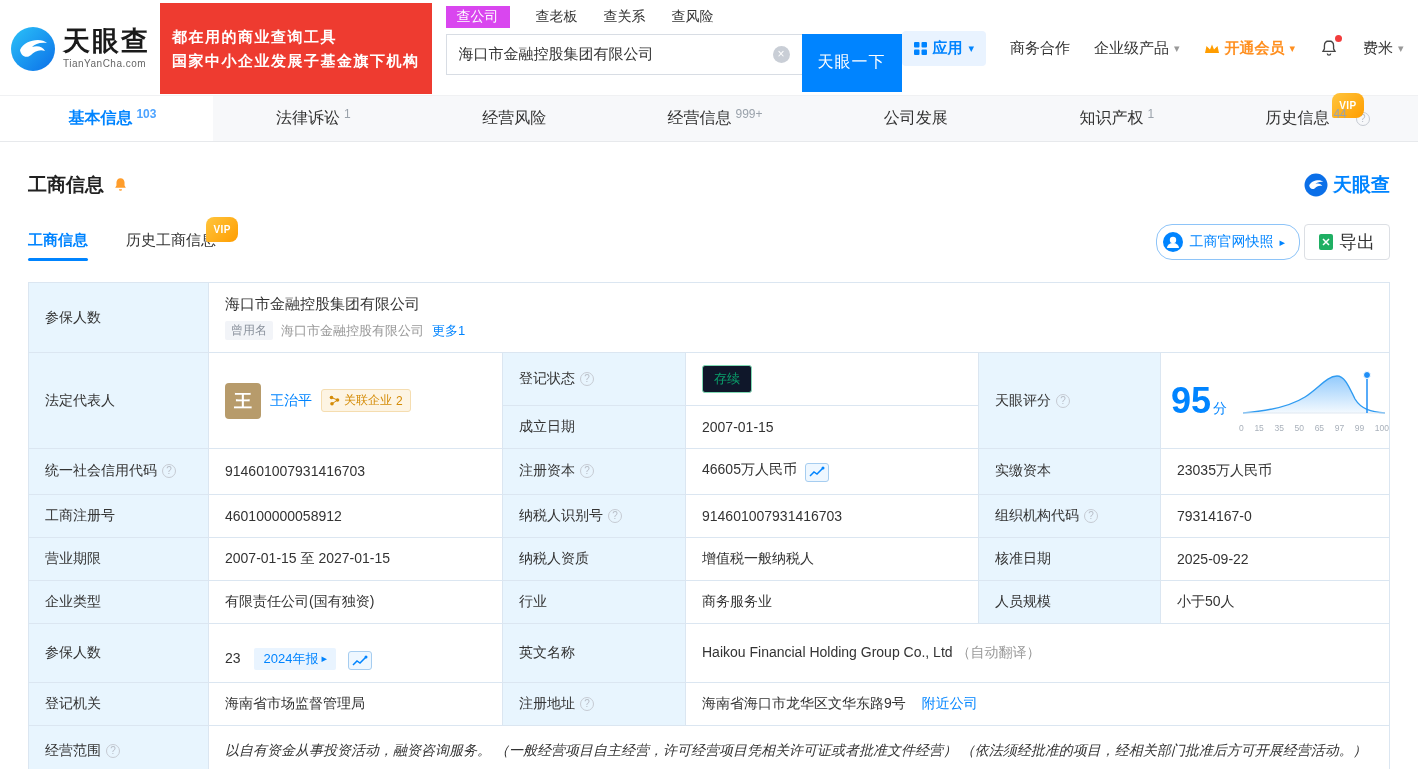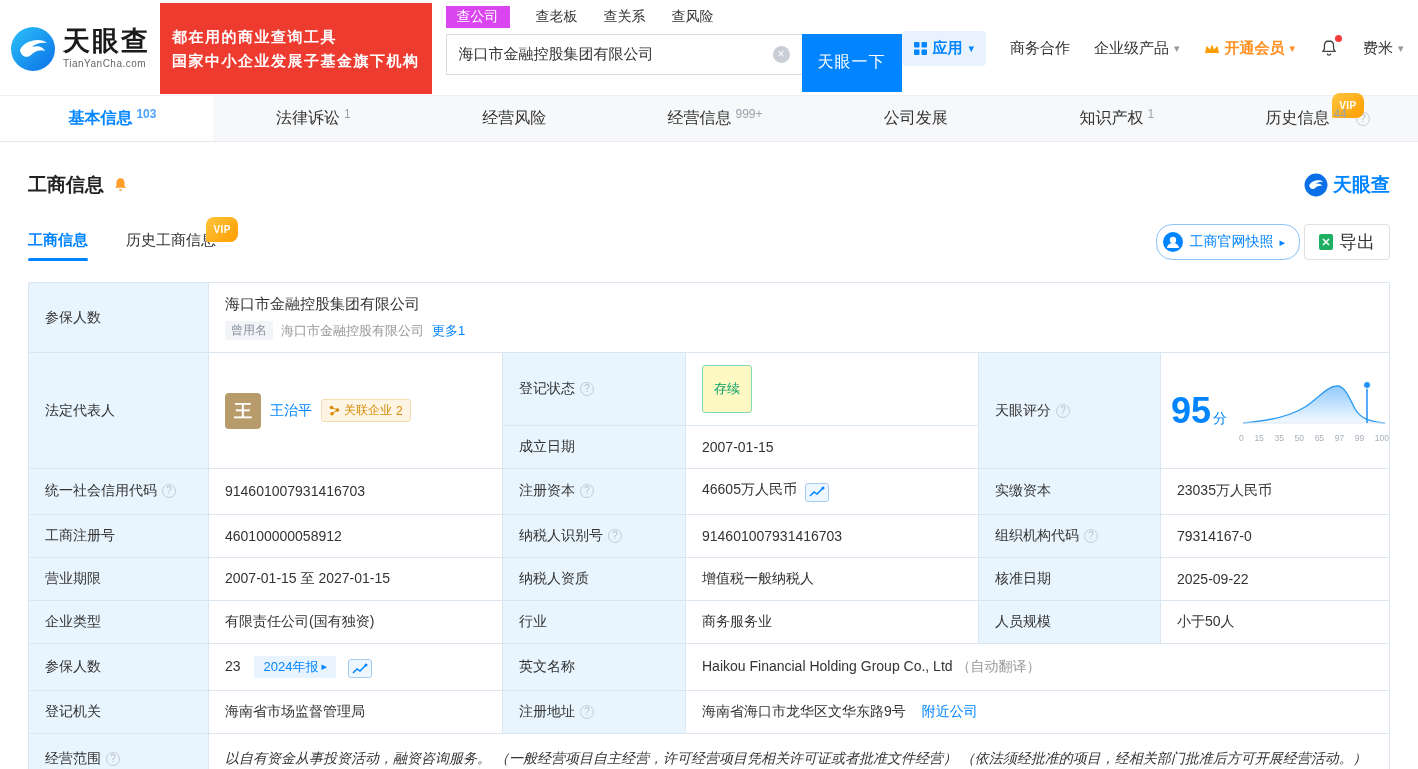--- a/index.html
+++ b/index.html
@@ -82,26 +82,26 @@
   .cname { font-size: 15px; color: #333; }
   .former-row { margin-top: 7px; display: flex; align-items: center; gap: 8px; font-size: 13px; }
   .former-tag { background: #f2f4f8; color: #8a919c; font-size: 12px; padding: 1px 6px; border-radius: 2px; }
   .former-name { color: #999; }
   .rep { display: flex; align-items: center; gap: 9px; }
   .avatar { width: 36px; height: 36px; border-radius: 4px; background: #b79b6b; color: #fff; font-size: 18px;
             font-weight: bold; display: inline-flex; align-items: center; justify-content: center; }
   .rep-name { font-size: 14px; }
   .rel-badge { display: inline-flex; align-items: center; gap: 4px; background: #fdf4e3; border: 1px solid #f5ddb0;
                color: #d48b06; font-size: 12px; padding: 2px 7px; border-radius: 3px; }
-  .status-badge { display: inline-block; background: #fef9c3; border: 1px solid #7fd9b4; color: #0a9f6b;
-                  font-size: 13px; padding: 14px 11px; border-radius: 3px; }
+  .status-badge { display: inline-block; background: #0f172a; border: 1px solid #7fd9b4; color: #0a9f6b;
+                  font-size: 13px; padding: 4px 11px; border-radius: 3px; }
   .icon-box { display: inline-flex; align-items: center; justify-content: center; width: 24px; height: 19px;
               border: 1px solid #a6cdf0; background: #eef7ff; border-radius: 3px; margin-left: 8px; vertical-align: -4px; }
   .report-pill { display: inline-flex; align-items: center; gap: 3px; background: #e9f4ff; color: #0084ff;
-                 font-size: 13px; padding: 2px 9px; border-radius: 2px; margin-left: 10px; }
+                 font-size: 13px; padding: 2px 9px; border-radius: 2px; margin-left: 10px; margin-top: 12px; }
   .gray { color: #999; }
   .score-cell { padding: 4px 10px !important; }
   .score-wrap { display: flex; align-items: center; gap: 12px; }
   .score-num { white-space: nowrap; }
   .score-num .big { font-size: 36px; font-weight: bold; color: #0084ff; }
   .score-num .unit { font-size: 14px; color: #0084ff; margin-left: 2px; }
   .score-chart { width: 150px; }
   .ticks { display: flex; justify-content: space-between; font-size: 8.5px; color: #a9b1bb; margin-top: 1px; }
   .nearby { margin-left: 12px; }
   .scope-text { line-height: 1.8; font-style: italic; }

